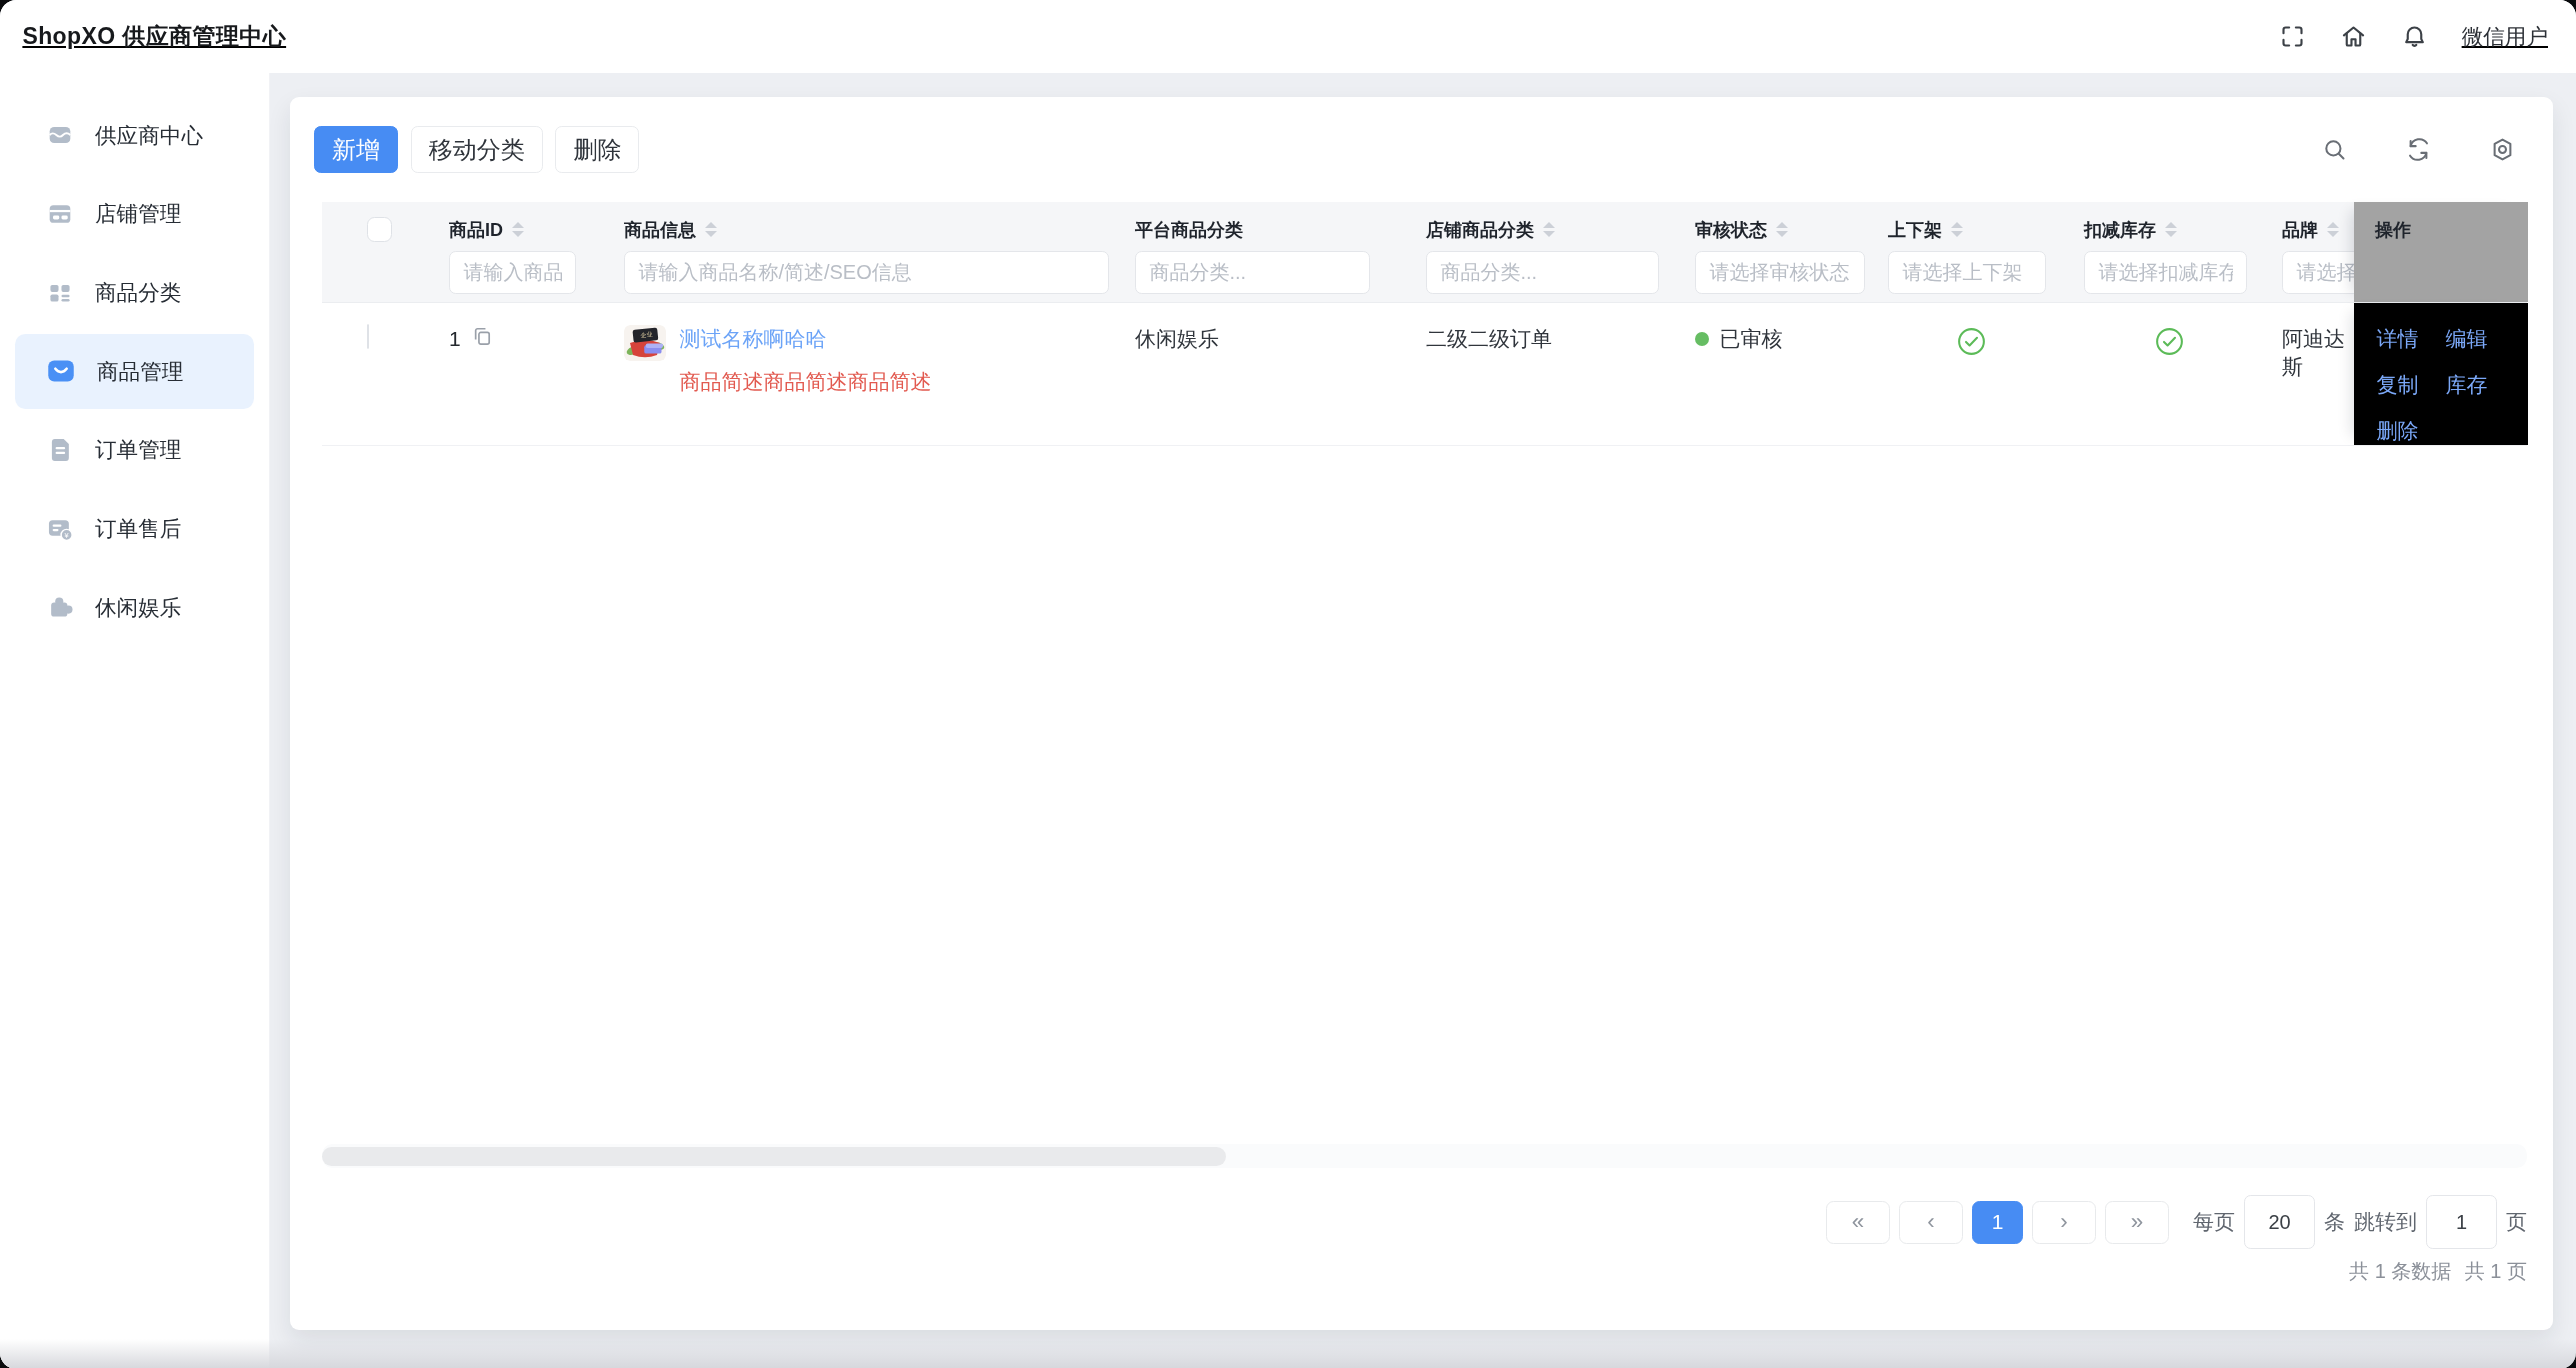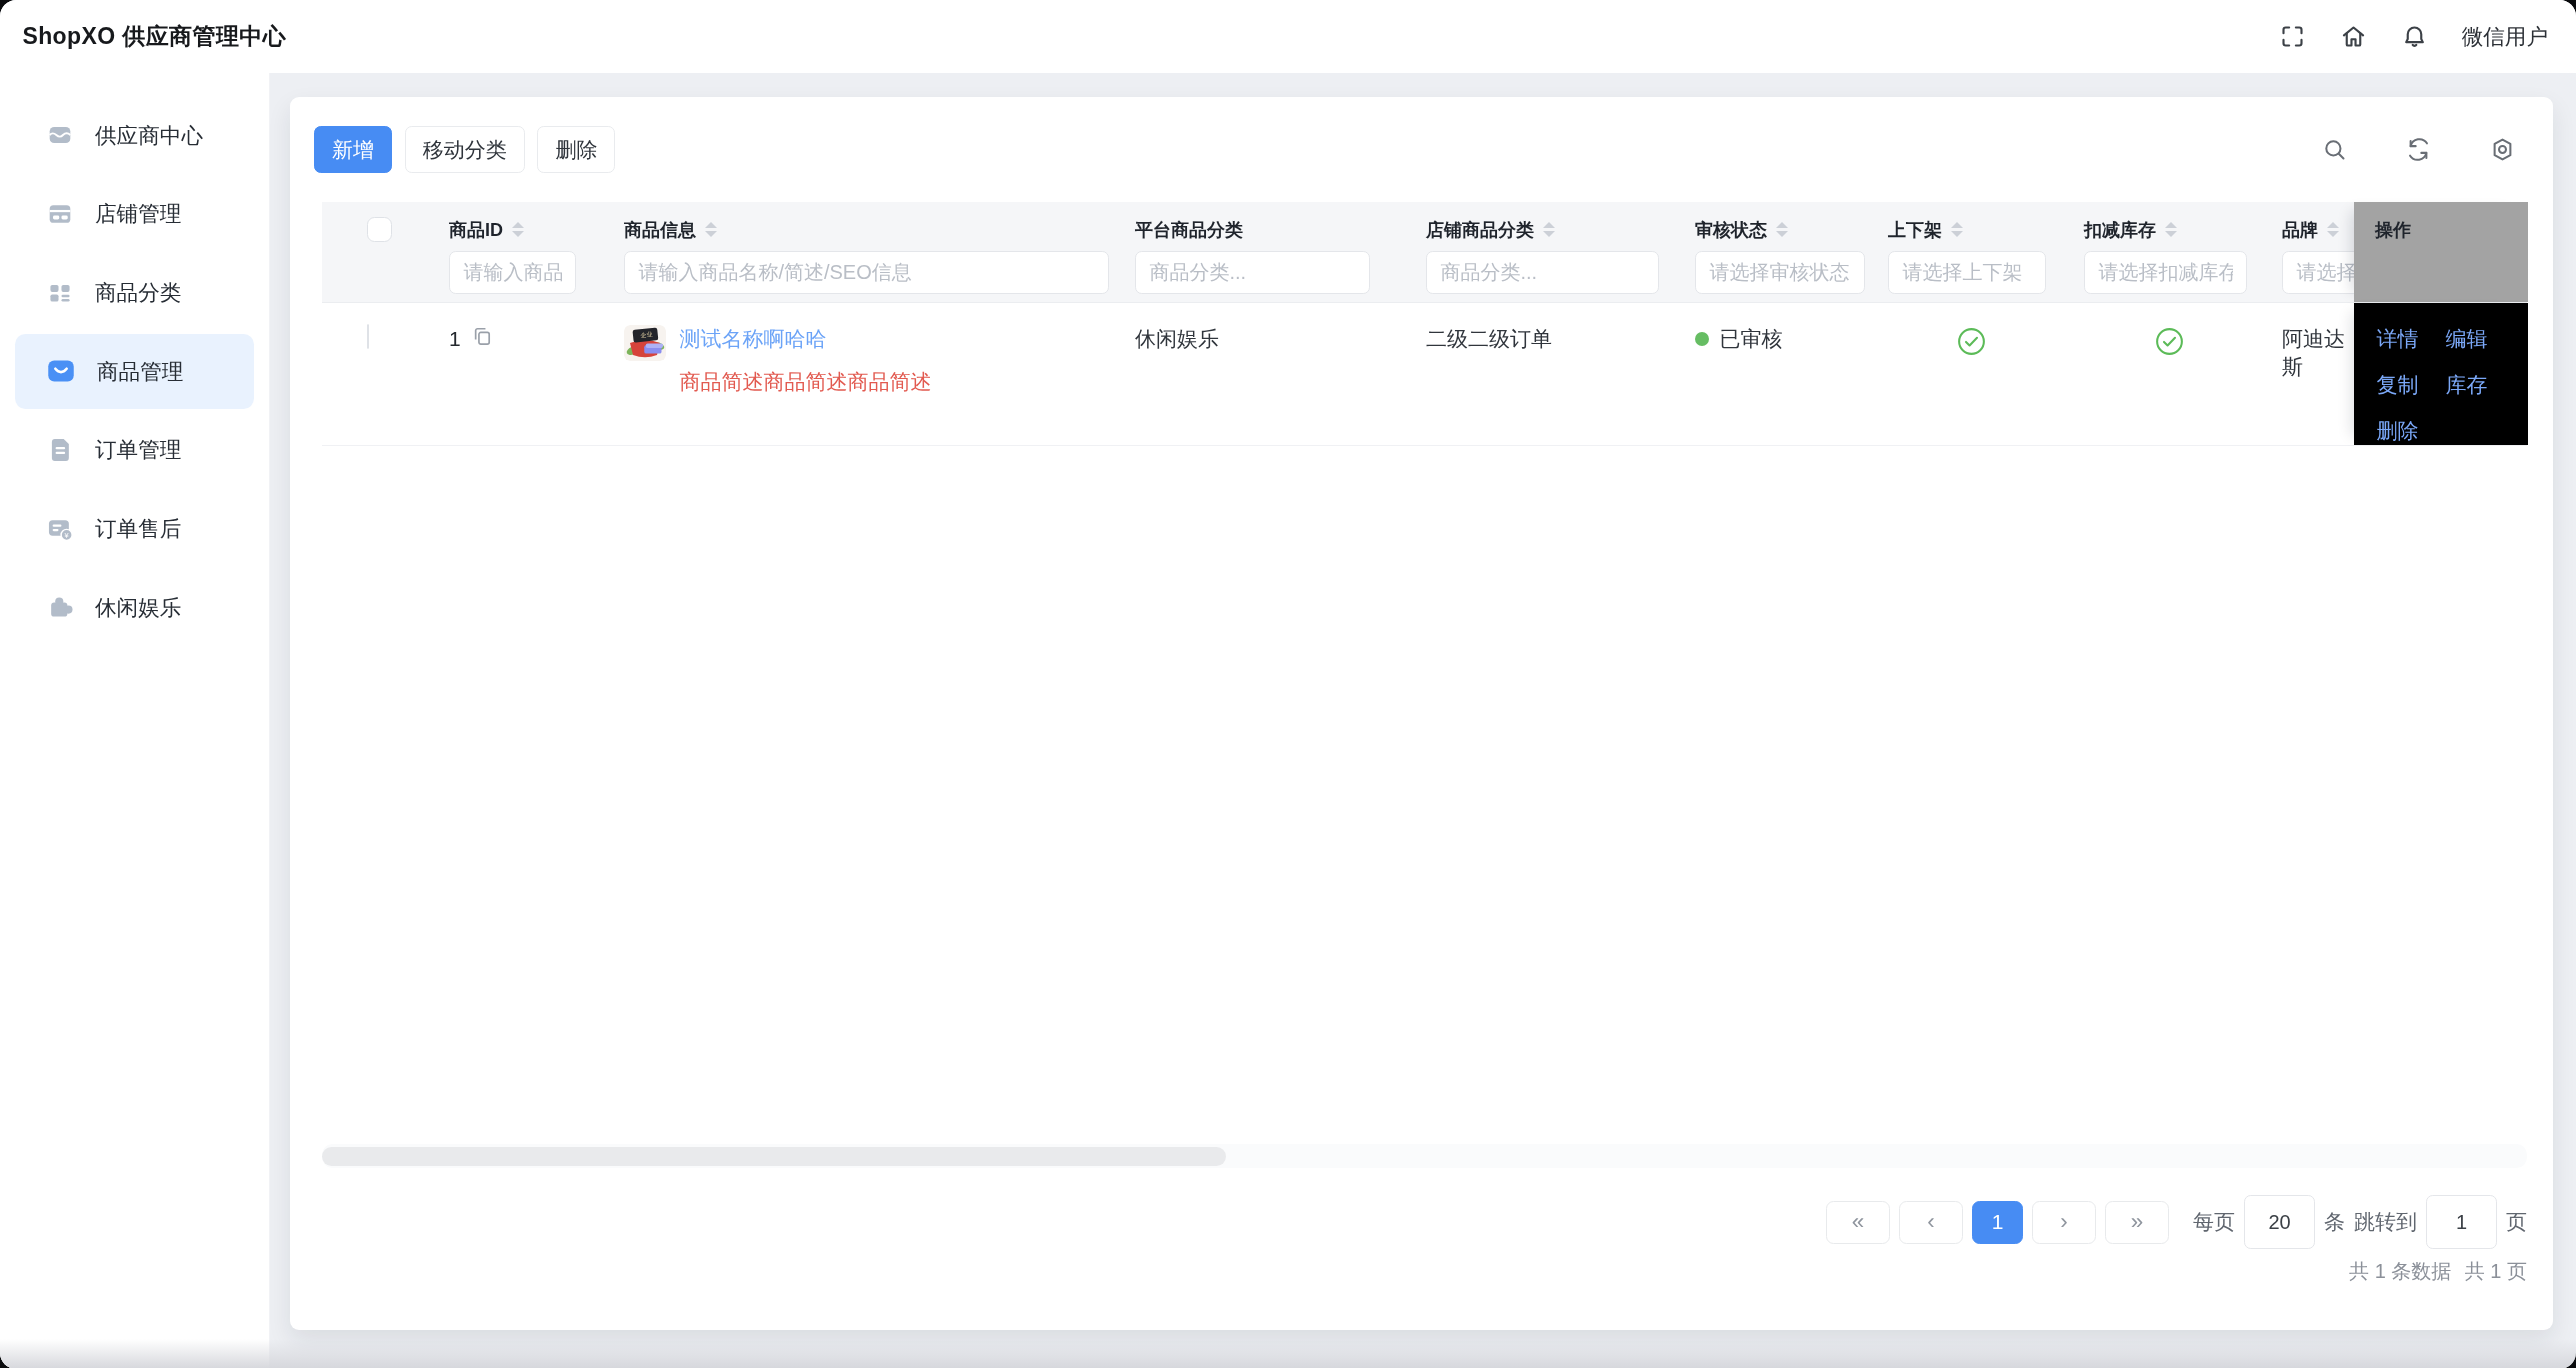--- a/index.html
+++ b/index.html
@@ -18,21 +18,21 @@
   .bottom-fade {
     position: absolute; left: 0; right: 0; bottom: 0; height: 30px;
     background: linear-gradient(180deg, rgba(237,239,243,0), #d6d7dc);
     z-index: 50;
   }
 
   
   .topbar {
     position: absolute; top: 0; left: 0; right: 0; height: 73px;
     background: #ffffff; display: flex; align-items: center;
-    justify-content: space-between; padding: 0 28px 0 22.4px; z-index: 10;
+    justify-content: space-between; padding: 0 28px 0 22.4px; z-index: 10; text-decoration: underline;
   }
   .topbar-title { font-size: 23px; font-weight: 700; color: #17191c; letter-spacing: 0.4px; }
   .topbar-right { display: flex; align-items: center; gap: 34px; }
   .topbar-right svg { display: block; }
   .topbar-user { font-size: 21.6px; color: #2c3036; }
 
   
   .sidebar {
     position: absolute; top: 73px; left: 0; bottom: 0; width: 270px;
     background: #ffffff; border-right: 1.5px solid #f1f2f5; padding-top: 21px; z-index: 5;
@@ -48,21 +48,21 @@
   
   .card {
     position: absolute; left: 290px; top: 97px; width: 2263px; height: 1233px;
     background: #ffffff; border-radius: 9px;
     box-shadow: 0 10.4px 25px rgba(25,31,41,.09);
   }
 
   
   .toolbar { position: absolute; top: 29px; left: 24px; right: 19.4px; height: 47px; display: flex; align-items: center; }
   .btn {
-    height: 47px; border-radius: 6.7px; font-size: 21px; padding: 0 17px;
+    height: 47px; border-radius: 6.7px; font-size: 24px; padding: 0 17px;
     display: inline-flex; align-items: center; justify-content: center;
     background: #ffffff; border: 1.5px solid #e9ebee; color: #2f343b; margin-right: 12.7px; cursor: pointer;
     font-family: inherit;
   }
   .btn-primary { background: #478cf3; border-color: #478cf3; color: #ffffff; }
   .tool-icons { margin-left: auto; display: flex; align-items: center; gap: 57px; padding-right: 18px; }
   .tool-icons svg { display: block; cursor: pointer; }
 
   
   .table { position: absolute; left: 32px; top: 105px; width: 2205px; }

